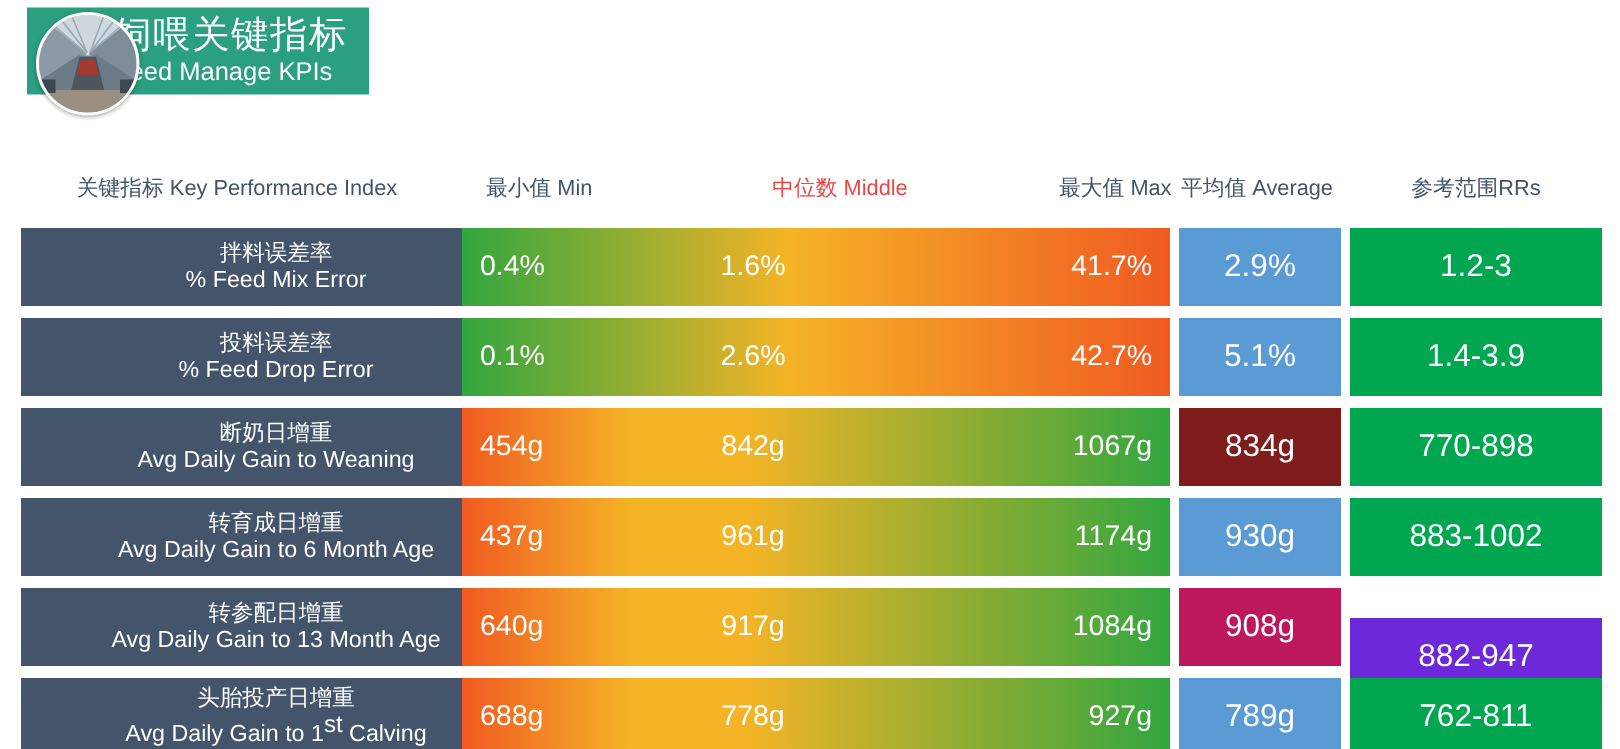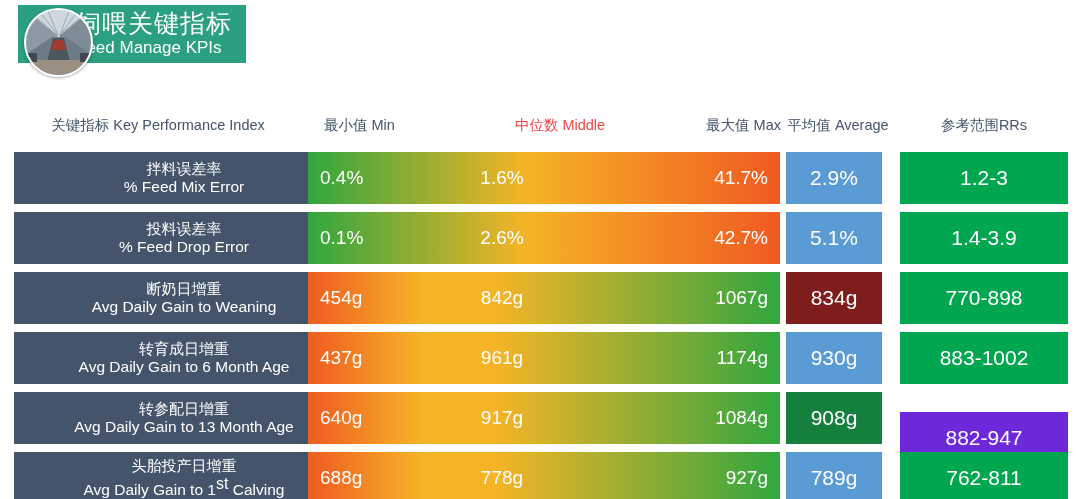--- a/index.html
+++ b/index.html
@@ -121,21 +121,21 @@
     position: absolute;
     left: 0; right: 0;
     text-align: center;
     transform: translateX(-42px);
     pointer-events: none;
   }
   .c-range .min-val, .c-range .max-val { position: relative; z-index: 1; }
 
   .c-avg {
     left: 786px;
-    width: 96px;
+    width: 108px;
     background: #5b9bd5;
     justify-content: center;
     font-size: 21px;
   }
   .c-rrs {
     left: 900px;
     width: 168px;
     background: #00a650;
     justify-content: center;
     font-size: 21px;
@@ -251,21 +251,21 @@
       <div class="row">
         <div class="cell c-label" style="background: rgb(68, 84, 106);">
           <span class="cn">转参配日增重</span>
           <span class="en">Avg Daily Gain to 13 Month Age</span>
         </div>
         <div class="cell c-range" style="background: linear-gradient(to right, rgb(240, 90, 34) 0%, rgb(245, 180, 38) 24%, rgb(245, 180, 38) 40%, rgb(49, 166, 63) 100%);">
           <span class="min-val">640g</span>
           <span class="mid-val">917g</span>
           <span class="max-val">1084g</span>
         </div>
-        <div class="cell c-avg" style="background: #15803d;">908g</div>
+        <div class="cell c-avg" style="background: #be185d;">908g</div>
         <div class="cell c-rrs" style="background: #6d28d9; margin-top: 20px;">882-947</div>
       </div>
       <div class="row">
         <div class="cell c-label" style="background: rgb(68, 84, 106);">
           <span class="cn">头胎投产日增重</span>
           <span class="en"><span>Avg Daily Gain to 1</span><sup>st</sup><span> Calving</span></span>
         </div>
         <div class="cell c-range" style="background: linear-gradient(to right, rgb(240, 90, 34) 0%, rgb(245, 180, 38) 24%, rgb(245, 180, 38) 40%, rgb(49, 166, 63) 100%);">
           <span class="min-val">688g</span>
           <span class="mid-val">778g</span>

